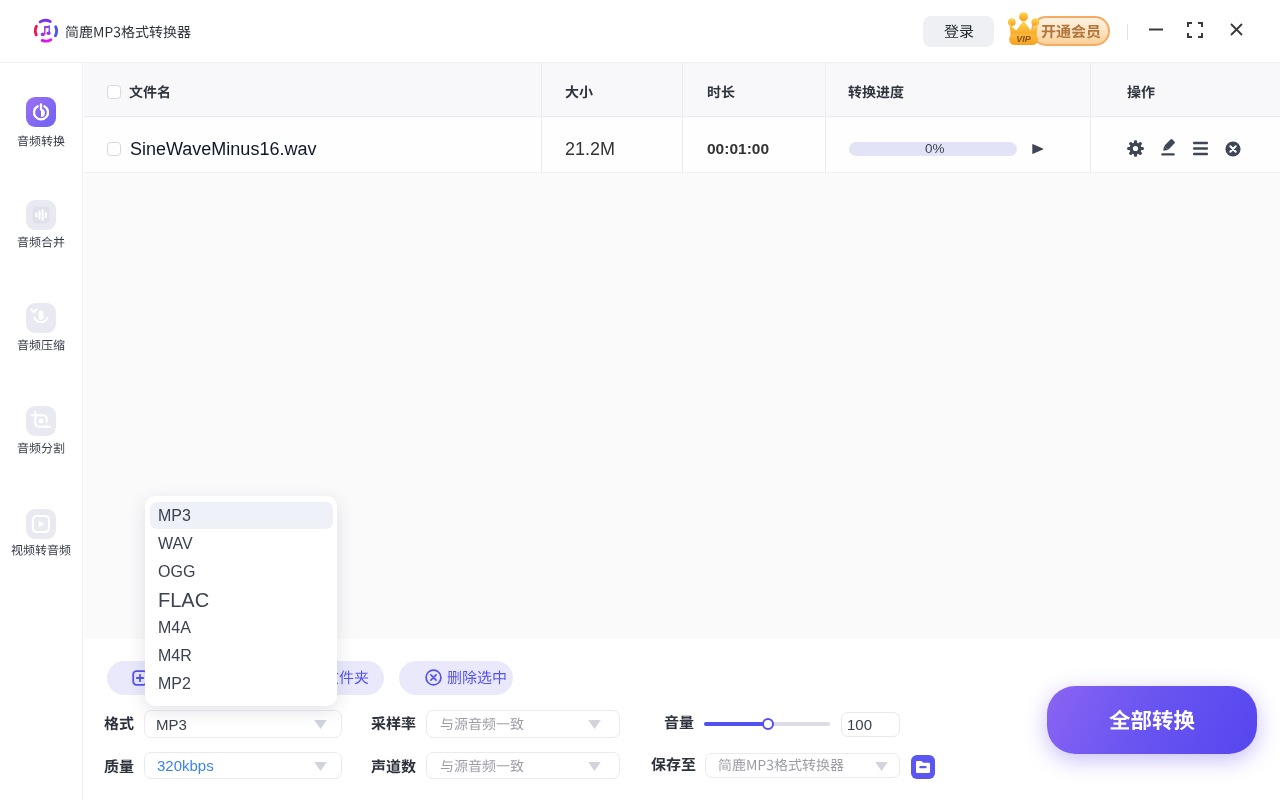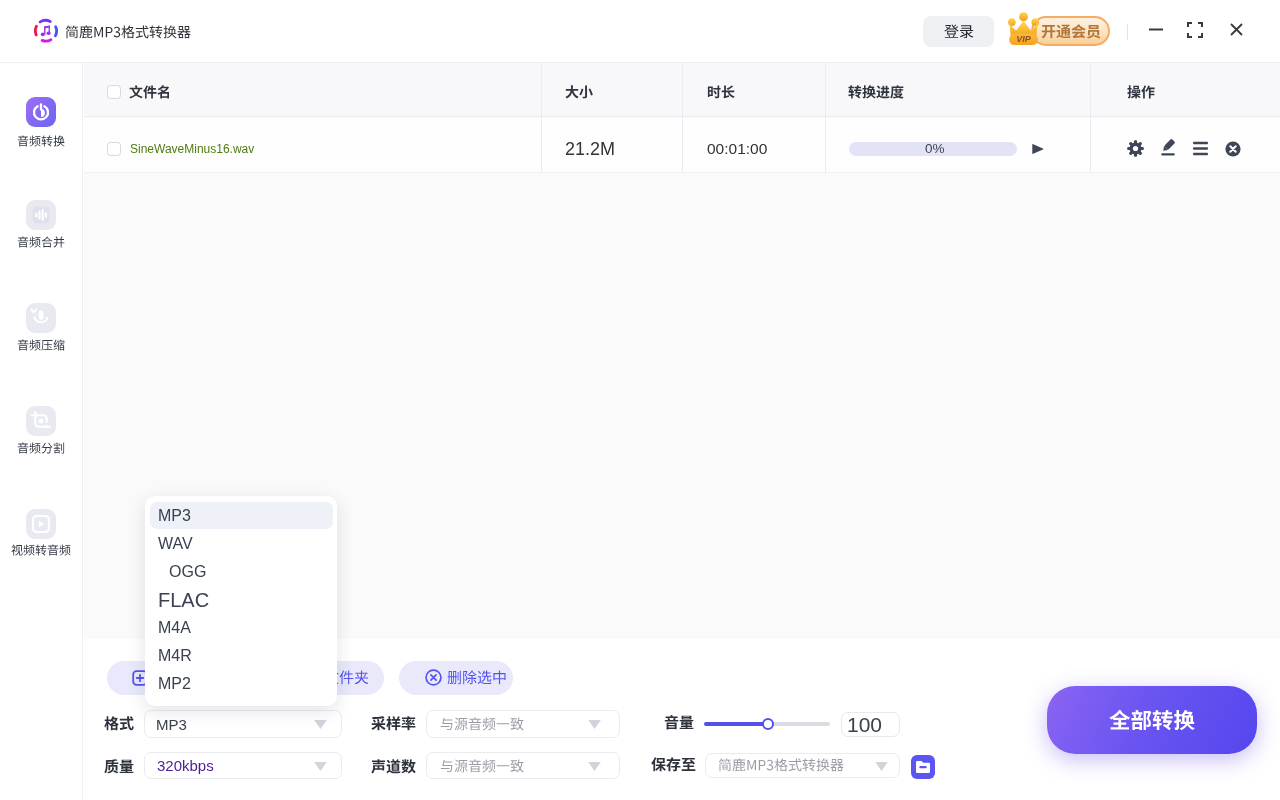--- a/index.html
+++ b/index.html
@@ -182,23 +182,23 @@
     <svg style="overflow:visible;display:block" width="56" height="17" viewBox="0 0 56 17">
       <path d="M1 6.9C1.1 6.7 1.7 6.7 2.1 6.7H3.1V8.2L0.4 8.6L0.7 10.2L3.1 9.8V12.4H4.7V9.5L6.3 9.2L6.3 7.8L4.7 8V6.7H5.8V5.1H4.7V3.2H3.1V5.1H2.3C2.7 4.3 3.1 3.3 3.4 2.3H5.9V0.8H3.9C4 0.4 4.1 -0 4.2 -0.4L2.5 -0.7C2.5 -0.2 2.4 0.3 2.3 0.8H0.5V2.3H1.9C1.6 3.3 1.4 4 1.3 4.3C1 5 0.8 5.4 0.5 5.4C0.7 5.8 1 6.6 1 6.9ZM6 3.4V5H7.7C7.4 6 7.1 6.9 6.8 7.6H10.6C10.2 8.1 9.8 8.7 9.4 9.2C8.9 8.9 8.5 8.7 8.1 8.5L7 9.5C8.5 10.4 10.3 11.7 11.2 12.5L12.3 11.2C11.9 10.9 11.3 10.4 10.7 10C11.6 8.9 12.5 7.6 13.3 6.6L12.1 6L11.8 6.1H9.1L9.4 5H13.5V3.4H9.8L10.1 2.3H13V0.8H10.5L10.8 -0.5L9.1 -0.7L8.8 0.8H6.5V2.3H8.4L8.1 3.4ZM18.7 7V8.4H21.7C21.2 9.4 20 10.5 17.9 11.3C18.3 11.6 18.9 12.1 19.1 12.5C21.1 11.6 22.3 10.5 23 9.3C23.9 10.7 25.2 11.8 26.8 12.4C27 12 27.5 11.4 27.8 11.1C26.2 10.6 24.9 9.6 24.1 8.4H27.5V7H26.7V2.9H25.3C25.7 2.3 26.2 1.7 26.5 1.2L25.4 0.4L25.1 0.5H22.6C22.7 0.2 22.9 -0.1 23 -0.4L21.4 -0.7C20.9 0.4 20 1.8 18.7 2.8V2H17.6V-0.7H16V2H14.5V3.5H16V6C15.4 6.2 14.8 6.3 14.3 6.4L14.7 8L16 7.7V10.5C16 10.7 15.9 10.7 15.7 10.7C15.6 10.7 15.1 10.7 14.6 10.7C14.8 11.2 15 11.9 15.1 12.3C16 12.3 16.6 12.3 17 12C17.4 11.7 17.6 11.3 17.6 10.5V7.2L19 6.8L18.7 5.3L17.6 5.6V3.5H18.7V2.9C19 3.2 19.4 3.6 19.6 3.9V7ZM21.7 1.9H24.1C23.9 2.2 23.7 2.6 23.4 2.9H20.9C21.2 2.6 21.5 2.2 21.7 1.9ZM24.2 4.2H25V7H23.9C24 6.6 24 6.1 24 5.7V4.2ZM21.2 7V4.2H22.3V5.7C22.3 6.1 22.3 6.6 22.2 7ZM28.8 0.5C29.6 1.2 30.6 2.2 31 2.9L32.3 1.8C31.8 1.2 30.8 0.2 30 -0.4ZM37.8 -0.3V1.7H36.2V-0.3H34.5V1.7H32.8V3.3H34.5V4.2C34.5 4.6 34.5 4.9 34.5 5.3H32.6V6.9H34.2C34 7.7 33.6 8.5 32.8 9.1C33.2 9.3 33.9 9.9 34.1 10.2C35.1 9.4 35.7 8.1 35.9 6.9H37.8V10H39.4V6.9H41.3V5.3H39.4V3.3H41V1.7H39.4V-0.3ZM36.2 3.3H37.8V5.3H36.1C36.2 4.9 36.2 4.6 36.2 4.2ZM31.9 4.4H28.6V6H30.2V9.4C29.6 9.6 29 10.2 28.3 10.8L29.4 12.4C29.9 11.6 30.6 10.7 31 10.7C31.3 10.7 31.8 11.1 32.4 11.5C33.4 12 34.6 12.2 36.4 12.2C37.9 12.2 40.2 12.1 41.2 12C41.2 11.6 41.5 10.7 41.6 10.3C40.2 10.5 38 10.6 36.5 10.6C34.9 10.6 33.6 10.5 32.7 10C32.4 9.8 32.1 9.7 31.9 9.5ZM47.4 2.4V3.3H45.5V4.6H47.4V6.8H53.2V4.6H55.2V3.3H53.2V2.4H51.6V3.3H49V2.4ZM51.6 4.6V5.6H49V4.6ZM52 8.7C51.5 9.2 50.9 9.5 50.1 9.9C49.4 9.5 48.8 9.2 48.3 8.7ZM45.6 7.4V8.7H47.1L46.5 8.9C47 9.5 47.6 10 48.3 10.5C47.2 10.7 46.1 10.9 44.9 11C45.2 11.3 45.5 12 45.6 12.4C47.2 12.2 48.7 11.9 50.1 11.4C51.4 11.9 52.9 12.3 54.6 12.4C54.8 12 55.3 11.3 55.6 11C54.3 10.9 53.1 10.7 52.1 10.5C53.1 9.8 54 9 54.5 7.9L53.5 7.3L53.2 7.4ZM48.5 -0.4C48.6 -0.1 48.7 0.2 48.8 0.5H43.6V4.3C43.6 6.4 43.5 9.5 42.3 11.7C42.8 11.8 43.5 12.2 43.9 12.4C45.1 10.1 45.2 6.6 45.2 4.3V2.1H55.4V0.5H50.7C50.6 0.1 50.4 -0.4 50.2 -0.8Z" fill="#2f343e"></path>
     </svg>
   </div>
 <div style="position:absolute;left:1127px;top:86.1px;">
     <svg style="overflow:visible;display:block" width="28" height="17" viewBox="0 0 28 17">
       <path d="M7.8 1H10.3V1.9H7.8ZM6.4 -0.2V3.1H11.9V-0.2ZM6.3 4.7H7.5V5.8H6.3ZM10.6 4.7H11.8V5.8H10.6ZM1.9 -0.7V2H0.5V3.5H1.9V6L0.3 6.5L0.7 8.1L1.9 7.7V10.6C1.9 10.8 1.8 10.8 1.7 10.8C1.6 10.8 1.2 10.8 0.8 10.8C1 11.2 1.2 11.9 1.2 12.3C2 12.3 2.5 12.3 2.9 12C3.3 11.7 3.5 11.3 3.5 10.6V7.2L4.7 6.7L4.5 5.2L3.5 5.5V3.5H4.6V2H3.5V-0.7ZM4.9 7.7V9.1H7.5C6.6 9.9 5.2 10.6 3.9 10.9C4.2 11.3 4.7 11.9 4.9 12.3C6.1 11.8 7.3 11.1 8.3 10.2V12.5H9.9V10.2C10.7 11 11.6 11.7 12.6 12.1C12.9 11.7 13.4 11.2 13.7 10.9C12.6 10.5 11.4 9.9 10.6 9.1H13.4V7.7H9.9V6.9H13.2V3.6H9.4V6.8H8.8V3.6H5.1V6.9H8.3V7.7ZM21.2 -0.6C20.6 1.5 19.5 3.5 18.2 4.7C18.6 5 19.2 5.6 19.5 5.9C20.2 5.2 20.8 4.2 21.4 3.2H21.9V12.4H23.6V9.3H27.4V7.8H23.6V6.2H27.3V4.7H23.6V3.2H27.6V1.6H22.1C22.4 1 22.6 0.4 22.8 -0.1ZM17.5 -0.6C16.8 1.4 15.6 3.4 14.3 4.6C14.6 5 15.1 6 15.2 6.4C15.5 6.1 15.8 5.8 16.1 5.4V12.4H17.8V2.8C18.3 1.8 18.8 0.9 19.1 -0.1Z" fill="#2f343e"></path>
     </svg>
   </div>
 <div class="abs" style="left:107px;top:142px;width:14px;height:14px;border:1.5px solid #d7d7dd;border-radius:3.5px;background:#fff"></div>
-<div style="position:absolute;left:130px;top:140.5px;font-size:12px;line-height:17px;color:#4d7c0f;font-weight:400;">SineWaveMinus16.wav</div>
+<div style="position:absolute;left:130px;top:140.5px;font-size:18px;line-height:17px;color:#0f172a;font-weight:400;">SineWaveMinus16.wav</div>
 <div style="position:absolute;left:565px;top:140.0px;font-size:18px;line-height:18px;color:#333;font-weight:400;">21.2M</div>
-<div style="position:absolute;left:707px;top:140.0px;font-size:15.5px;line-height:18px;color:#333;font-weight:400;">00:01:00</div>
+<div style="position:absolute;left:707px;top:140.0px;font-size:15.5px;line-height:18px;color:#333;font-weight:700;">00:01:00</div>
 <div class="abs" style="left:849px;top:142px;width:168px;height:14px;border-radius:7px;background:#e3e3f8"></div>
 <div style="position:absolute;left:925px;top:141.0px;font-size:13.5px;line-height:16px;color:#3d4354;font-weight:400;">0%</div>
 <svg class="abs" style="left:1031px;top:143px" width="14" height="12" viewBox="0 0 14 12">
 <path d="M2.2 1.2 L12 5.6 a0.5 0.5 0 0 1 0 0.8 L2.2 10.8 a0.6 0.6 0 0 1 -0.9 -0.5 V1.7 a0.6 0.6 0 0 1 0.9 -0.5 Z" fill="#3f4657"></path>
   </svg>
 <svg class="abs" style="left:1127px;top:140px" width="17" height="17" viewBox="0 0 17 17">
 <g fill="#3f4657">
 <circle cx="8.5" cy="8.5" r="6"></circle>
 <g>
 <rect x="6.9" y="0.2" width="3.2" height="4.4" rx="1.2"></rect>
@@ -302,21 +302,21 @@
 <div class="abs" style="left:426px;top:710px;width:194px;height:28px;background:#fff;border:1px solid #ebebef;border-radius:7px"></div>
 <div style="position:absolute;left:440px;top:717.6px;">
     <svg style="overflow:visible;display:block" width="84" height="17" viewBox="0 0 84 17">
       <path d="M0.8 7.9V8.9H9.5V7.9ZM3.7 -0.3C3.3 1.7 2.7 4.3 2.3 5.9L3.2 5.9H3.4H11.3C11 9.1 10.6 10.6 10.1 11C9.9 11.1 9.7 11.2 9.4 11.2C9 11.2 7.9 11.1 6.8 11C7 11.3 7.1 11.8 7.2 12.1C8.2 12.2 9.2 12.2 9.7 12.2C10.3 12.1 10.6 12 11 11.7C11.6 11 12 9.4 12.4 5.4C12.5 5.3 12.5 4.9 12.5 4.9H3.7C3.8 4.1 4 3.3 4.2 2.4H12.3V1.4H4.4L4.7 -0.1ZM21.5 5.5H25.8V6.7H21.5ZM21.5 3.5H25.8V4.7H21.5ZM21.1 8.3C20.6 9.3 20 10.2 19.4 10.9C19.6 11.1 20 11.3 20.2 11.5C20.8 10.8 21.5 9.6 22 8.6ZM25 8.6C25.6 9.5 26.3 10.6 26.6 11.3L27.5 10.9C27.2 10.2 26.5 9.1 25.9 8.2ZM15.2 0.3C16 0.8 17 1.5 17.6 1.9L18.2 1.1C17.6 0.7 16.6 0 15.8 -0.4ZM14.5 4.1C15.3 4.5 16.4 5.2 16.9 5.6L17.5 4.8C17 4.4 15.9 3.8 15.1 3.4ZM14.8 11.5 15.8 12.1C16.4 10.8 17.2 9.1 17.8 7.6L17 7C16.3 8.6 15.4 10.4 14.8 11.5ZM18.7 0.1V4C18.7 6.3 18.6 9.5 17 11.7C17.2 11.8 17.7 12.1 17.9 12.3C19.5 9.9 19.8 6.4 19.8 4V1.1H27.3V0.1ZM23.1 1.3C23 1.7 22.8 2.3 22.7 2.7H20.6V7.5H23.1V11.2C23.1 11.4 23 11.4 22.9 11.4C22.7 11.4 22.1 11.4 21.4 11.4C21.5 11.7 21.7 12.1 21.7 12.3C22.6 12.3 23.2 12.3 23.6 12.2C24 12 24.1 11.7 24.1 11.2V7.5H26.8V2.7H23.7C23.9 2.3 24.1 1.9 24.3 1.5ZM34.1 -0.5C34.3 -0.1 34.5 0.3 34.6 0.7H29.6V1.7H40.6V0.7H35.8C35.7 0.3 35.4 -0.3 35.1 -0.7ZM31.5 2C31.8 2.6 32.2 3.4 32.3 4H28.8V5H41.2V4H37.7C38.1 3.4 38.4 2.6 38.7 2L37.6 1.7C37.4 2.4 36.9 3.3 36.6 4H32.9L33.4 3.9C33.3 3.3 32.9 2.4 32.5 1.8ZM31.7 9.4H38.4V10.9H31.7ZM31.7 8.5V7.1H38.4V8.5ZM30.7 6.2V12.3H31.7V11.8H38.4V12.3H39.5V6.2ZM51.8 4.2C51.8 9.1 51.6 10.7 48.2 11.6C48.4 11.8 48.7 12.1 48.8 12.4C52.4 11.3 52.7 9.4 52.7 4.2ZM52.2 10C53.1 10.7 54.3 11.7 54.9 12.3L55.6 11.7C55 11.1 53.7 10.1 52.8 9.4ZM48 5.8C47.3 8.7 45.7 10.6 42.7 11.6C42.9 11.8 43.1 12.1 43.2 12.4C46.4 11.2 48.1 9.2 48.9 6ZM43.9 5.6C43.6 6.7 43.1 7.7 42.5 8.4C42.8 8.6 43.1 8.8 43.3 8.9C43.9 8.2 44.4 7 44.7 5.8ZM49.6 2.7V9.3H50.5V3.5H54V9.3H54.9V2.7H52.4L52.9 1.2H55.3V0.3H49.3V1.2H51.9C51.8 1.7 51.6 2.2 51.4 2.7ZM43.6 0.7V3.8H42.5V4.7H45.5V9H46.4V4.7H49V3.8H46.7V2.1H48.7V1.2H46.7V-0.6H45.7V3.8H44.5V0.7ZM56.6 5.2V6.3H69.4V5.2ZM71.1 5C71.4 4.9 71.9 4.8 75.7 4.5C75.8 4.7 75.9 4.9 76 5.1L76.8 4.7C76.5 4 75.8 2.8 75.2 2L74.4 2.4C74.6 2.7 74.9 3.2 75.2 3.6L72.2 3.9C72.7 3.1 73.3 2.2 73.8 1.3H77V0.3H70.7V1.3H72.6C72.1 2.3 71.6 3.2 71.4 3.4C71.1 3.8 70.9 4 70.7 4C70.8 4.3 71 4.8 71.1 5ZM70.5 10.5 70.7 11.6C72.4 11.3 74.8 10.8 77.1 10.4L77.1 9.4L74.4 9.9V7.8H76.8V6.8H74.4V5.2H73.3V6.8H70.9V7.8H73.3V10.1ZM78.7 3H81.3C81 4.9 80.7 6.4 80 7.7C79.4 6.4 78.9 4.9 78.6 3.3ZM78.6 -0.6C78.1 1.8 77.3 4.2 76.2 5.7C76.4 5.8 76.8 6.2 77 6.5C77.3 6 77.7 5.4 78 4.8C78.3 6.3 78.8 7.6 79.4 8.7C78.7 9.9 77.6 10.7 76.2 11.4C76.4 11.6 76.7 12.1 76.8 12.3C78.2 11.6 79.2 10.8 80 9.7C80.8 10.8 81.7 11.7 82.8 12.3C83 12 83.3 11.6 83.6 11.4C82.4 10.8 81.4 9.9 80.7 8.8C81.5 7.2 82.1 5.3 82.4 3H83.4V2H79C79.2 1.3 79.4 0.4 79.6 -0.4Z" fill="#9b9ba6"></path>
     </svg>
   </div>
 <svg class="abs" style="left:587px;top:719px" width="15" height="11" viewBox="0 0 15 11">
     <path d="M1.2 1 H13.8 L7.5 10 Z" fill="#d2d4dc"></path>
   </svg>
 <div class="abs" style="left:144px;top:752px;width:198px;height:27px;background:#fff;border:1px solid #ebebef;border-radius:7px"></div>
-<div style="position:absolute;left:157px;top:757.0px;font-size:15px;line-height:17px;color:#4c1d95;font-weight:400;">320kbps</div>
+<div style="position:absolute;left:157px;top:757.0px;font-size:15px;line-height:17px;color:#3b82f6;font-weight:400;">320kbps</div>
 <svg class="abs" style="left:313px;top:760.5px" width="15" height="11" viewBox="0 0 15 11">
     <path d="M1.2 1 H13.8 L7.5 10 Z" fill="#d2d4dc"></path>
   </svg>
 <div class="abs" style="left:426px;top:752px;width:194px;height:27px;background:#fff;border:1px solid #ebebef;border-radius:7px"></div>
 <div style="position:absolute;left:440px;top:759.6px;">
     <svg style="overflow:visible;display:block" width="84" height="17" viewBox="0 0 84 17">
       <path d="M0.8 7.9V8.9H9.5V7.9ZM3.7 -0.3C3.3 1.7 2.7 4.3 2.3 5.9L3.2 5.9H3.4H11.3C11 9.1 10.6 10.6 10.1 11C9.9 11.1 9.7 11.2 9.4 11.2C9 11.2 7.9 11.1 6.8 11C7 11.3 7.1 11.8 7.2 12.1C8.2 12.2 9.2 12.2 9.7 12.2C10.3 12.1 10.6 12 11 11.7C11.6 11 12 9.4 12.4 5.4C12.5 5.3 12.5 4.9 12.5 4.9H3.7C3.8 4.1 4 3.3 4.2 2.4H12.3V1.4H4.4L4.7 -0.1ZM21.5 5.5H25.8V6.7H21.5ZM21.5 3.5H25.8V4.7H21.5ZM21.1 8.3C20.6 9.3 20 10.2 19.4 10.9C19.6 11.1 20 11.3 20.2 11.5C20.8 10.8 21.5 9.6 22 8.6ZM25 8.6C25.6 9.5 26.3 10.6 26.6 11.3L27.5 10.9C27.2 10.2 26.5 9.1 25.9 8.2ZM15.2 0.3C16 0.8 17 1.5 17.6 1.9L18.2 1.1C17.6 0.7 16.6 0 15.8 -0.4ZM14.5 4.1C15.3 4.5 16.4 5.2 16.9 5.6L17.5 4.8C17 4.4 15.9 3.8 15.1 3.4ZM14.8 11.5 15.8 12.1C16.4 10.8 17.2 9.1 17.8 7.6L17 7C16.3 8.6 15.4 10.4 14.8 11.5ZM18.7 0.1V4C18.7 6.3 18.6 9.5 17 11.7C17.2 11.8 17.7 12.1 17.9 12.3C19.5 9.9 19.8 6.4 19.8 4V1.1H27.3V0.1ZM23.1 1.3C23 1.7 22.8 2.3 22.7 2.7H20.6V7.5H23.1V11.2C23.1 11.4 23 11.4 22.9 11.4C22.7 11.4 22.1 11.4 21.4 11.4C21.5 11.7 21.7 12.1 21.7 12.3C22.6 12.3 23.2 12.3 23.6 12.2C24 12 24.1 11.7 24.1 11.2V7.5H26.8V2.7H23.7C23.9 2.3 24.1 1.9 24.3 1.5ZM34.1 -0.5C34.3 -0.1 34.5 0.3 34.6 0.7H29.6V1.7H40.6V0.7H35.8C35.7 0.3 35.4 -0.3 35.1 -0.7ZM31.5 2C31.8 2.6 32.2 3.4 32.3 4H28.8V5H41.2V4H37.7C38.1 3.4 38.4 2.6 38.7 2L37.6 1.7C37.4 2.4 36.9 3.3 36.6 4H32.9L33.4 3.9C33.3 3.3 32.9 2.4 32.5 1.8ZM31.7 9.4H38.4V10.9H31.7ZM31.7 8.5V7.1H38.4V8.5ZM30.7 6.2V12.3H31.7V11.8H38.4V12.3H39.5V6.2ZM51.8 4.2C51.8 9.1 51.6 10.7 48.2 11.6C48.4 11.8 48.7 12.1 48.8 12.4C52.4 11.3 52.7 9.4 52.7 4.2ZM52.2 10C53.1 10.7 54.3 11.7 54.9 12.3L55.6 11.7C55 11.1 53.7 10.1 52.8 9.4ZM48 5.8C47.3 8.7 45.7 10.6 42.7 11.6C42.9 11.8 43.1 12.1 43.2 12.4C46.4 11.2 48.1 9.2 48.9 6ZM43.9 5.6C43.6 6.7 43.1 7.7 42.5 8.4C42.8 8.6 43.1 8.8 43.3 8.9C43.9 8.2 44.4 7 44.7 5.8ZM49.6 2.7V9.3H50.5V3.5H54V9.3H54.9V2.7H52.4L52.9 1.2H55.3V0.3H49.3V1.2H51.9C51.8 1.7 51.6 2.2 51.4 2.7ZM43.6 0.7V3.8H42.5V4.7H45.5V9H46.4V4.7H49V3.8H46.7V2.1H48.7V1.2H46.7V-0.6H45.7V3.8H44.5V0.7ZM56.6 5.2V6.3H69.4V5.2ZM71.1 5C71.4 4.9 71.9 4.8 75.7 4.5C75.8 4.7 75.9 4.9 76 5.1L76.8 4.7C76.5 4 75.8 2.8 75.2 2L74.4 2.4C74.6 2.7 74.9 3.2 75.2 3.6L72.2 3.9C72.7 3.1 73.3 2.2 73.8 1.3H77V0.3H70.7V1.3H72.6C72.1 2.3 71.6 3.2 71.4 3.4C71.1 3.8 70.9 4 70.7 4C70.8 4.3 71 4.8 71.1 5ZM70.5 10.5 70.7 11.6C72.4 11.3 74.8 10.8 77.1 10.4L77.1 9.4L74.4 9.9V7.8H76.8V6.8H74.4V5.2H73.3V6.8H70.9V7.8H73.3V10.1ZM78.7 3H81.3C81 4.9 80.7 6.4 80 7.7C79.4 6.4 78.9 4.9 78.6 3.3ZM78.6 -0.6C78.1 1.8 77.3 4.2 76.2 5.7C76.4 5.8 76.8 6.2 77 6.5C77.3 6 77.7 5.4 78 4.8C78.3 6.3 78.8 7.6 79.4 8.7C78.7 9.9 77.6 10.7 76.2 11.4C76.4 11.6 76.7 12.1 76.8 12.3C78.2 11.6 79.2 10.8 80 9.7C80.8 10.8 81.7 11.7 82.8 12.3C83 12 83.3 11.6 83.6 11.4C82.4 10.8 81.4 9.9 80.7 8.8C81.5 7.2 82.1 5.3 82.4 3H83.4V2H79C79.2 1.3 79.4 0.4 79.6 -0.4Z" fill="#9b9ba6"></path>
     </svg>
   </div>
 <svg class="abs" style="left:587px;top:760.5px" width="15" height="11" viewBox="0 0 15 11">
@@ -328,35 +328,35 @@
       <path d="M1.5 4.8V12.3H2.5V4.8ZM2.1 3.7C2.7 4.2 3.4 4.9 3.7 5.4L4.5 4.8C4.2 4.4 3.5 3.6 2.9 3.1ZM4.5 5.8V10.6H9.6V5.8ZM2.9 -0.6C2.4 0.7 1.6 2 0.7 2.8C0.9 3 1.3 3.2 1.6 3.4C2.1 2.9 2.6 2.3 3 1.6H3.8C4.2 2.1 4.5 2.8 4.6 3.3L5.5 2.9C5.4 2.5 5.2 2 4.9 1.6H6.9V0.7H3.5C3.6 0.3 3.8 0 3.9 -0.3ZM8.3 -0.6C8 0.6 7.4 1.8 6.6 2.5C6.8 2.7 7.2 3 7.4 3.1C7.8 2.7 8.2 2.2 8.5 1.6H9.6C10 2.2 10.4 2.9 10.6 3.3L11.5 2.9C11.4 2.6 11.1 2.1 10.7 1.6H13V0.7H9C9.1 0.4 9.2 0 9.4 -0.3ZM8.7 8.6V9.8H5.4V8.6ZM5.4 6.6H8.7V7.8H5.4ZM4.9 3.7V4.6H11.5V11C11.5 11.3 11.4 11.3 11.2 11.3C11 11.3 10.2 11.3 9.5 11.3C9.6 11.6 9.7 12 9.8 12.2C10.8 12.2 11.5 12.2 12 12.1C12.4 11.9 12.5 11.6 12.5 11.1V3.7ZM19 3.9V5.6H16.7L16.7 4.8V3.9ZM19 3H16.7V1.6H19ZM20 3.9H22.4V5.6H20ZM20 3V1.6H22.4V3ZM23.4 3.9H25.8V5.6H23.4ZM20.6 -0.4C20.7 -0.1 20.8 0.3 21 0.6H15.7V4.8C15.7 6.8 15.6 9.7 14.5 11.7C14.7 11.8 15.1 12.1 15.3 12.3C16.3 10.6 16.6 8.4 16.7 6.5H26.8V3H23.4V1.6H27.2V0.6H22.1C22 0.2 21.8 -0.3 21.6 -0.6ZM17.5 12.3C17.8 12.2 18.3 12.1 21.8 11.6C21.8 11.4 21.7 11 21.8 10.7L18.8 11.1V9H21.7V8.2H18.8V6.9H17.8V10.6C17.8 11.1 17.4 11.3 17.2 11.4C17.3 11.6 17.5 12.1 17.5 12.3ZM22.3 6.9V10.7C22.3 11.8 22.6 12.1 23.9 12.1C24.1 12.1 25.7 12.1 26 12.1C27 12.1 27.3 11.7 27.4 10.1C27.1 10 26.7 9.9 26.5 9.7C26.4 11 26.3 11.2 25.9 11.2C25.6 11.2 24.2 11.2 24 11.2C23.4 11.2 23.4 11.1 23.4 10.7V9.4C24.6 9.1 25.9 8.6 26.9 8.1L26.1 7.4C25.5 7.8 24.4 8.2 23.4 8.6V6.9ZM29.4 11.2H30.6V5.5C30.6 4.6 30.5 3.4 30.4 2.5H30.5L31.3 4.8L33.2 10.2H34.1L36 4.8L36.9 2.5H36.9C36.8 3.4 36.8 4.6 36.8 5.5V11.2H38V0.9H36.4L34.4 6.4C34.2 7.1 34 7.9 33.7 8.6H33.7C33.4 7.9 33.2 7.1 32.9 6.4L31 0.9H29.4ZM40.8 11.2H42.1V7.1H43.8C46 7.1 47.5 6.1 47.5 3.9C47.5 1.7 46 0.9 43.7 0.9H40.8ZM42.1 6.1V2H43.5C45.3 2 46.3 2.5 46.3 3.9C46.3 5.4 45.4 6.1 43.6 6.1ZM51.9 11.4C53.7 11.4 55.2 10.3 55.2 8.5C55.2 7 54.3 6.1 53 5.9V5.8C54.1 5.4 54.9 4.6 54.9 3.3C54.9 1.7 53.6 0.8 51.9 0.8C50.7 0.8 49.8 1.3 49 2L49.7 2.8C50.3 2.2 51 1.8 51.8 1.8C52.9 1.8 53.6 2.4 53.6 3.4C53.6 4.5 52.9 5.4 50.7 5.4V6.4C53.1 6.4 53.9 7.2 53.9 8.4C53.9 9.6 53.1 10.3 51.8 10.3C50.7 10.3 49.9 9.8 49.3 9.1L48.6 10C49.3 10.7 50.3 11.4 51.9 11.4ZM64 1.9H67.1C66.7 2.7 66.1 3.6 65.5 4.3C64.8 3.6 64.3 2.8 63.9 2.1ZM58.8 -0.6V2.4H56.7V3.4H58.7C58.3 5.4 57.3 7.6 56.4 8.8C56.6 9 56.8 9.4 56.9 9.7C57.6 8.8 58.3 7.2 58.8 5.6V12.3H59.8V5.3C60.3 5.9 60.7 6.6 61 7L61.6 6.2C61.3 5.9 60.2 4.5 59.8 4V3.4H61.4L61.1 3.7C61.3 3.9 61.7 4.2 61.9 4.4C62.4 4 62.9 3.5 63.3 2.9C63.7 3.6 64.2 4.3 64.8 4.9C63.6 5.9 62.2 6.7 60.8 7.1C61 7.3 61.2 7.7 61.4 8C61.7 7.8 62.1 7.7 62.5 7.5V12.3H63.4V11.7H67.4V12.3H68.4V7.4L69 7.7C69.2 7.4 69.5 7 69.7 6.8C68.3 6.4 67.1 5.7 66.2 4.9C67.1 3.9 67.9 2.7 68.4 1.2L67.8 0.9L67.6 1H64.6C64.8 0.5 65 0.1 65.2 -0.3L64.1 -0.6C63.6 0.9 62.7 2.2 61.6 3.2V2.4H59.8V-0.6ZM63.4 10.8V8.1H67.4V10.8ZM63.2 7.2C64 6.7 64.8 6.2 65.5 5.6C66.2 6.2 66.9 6.7 67.9 7.2ZM79.9 0.1C80.7 0.6 81.5 1.4 81.9 1.9L82.7 1.2C82.2 0.7 81.4 0 80.6 -0.5ZM77.9 -0.5C77.9 0.4 77.9 1.2 78 2.1H70.8V3.1H78C78.4 8.3 79.6 12.3 81.9 12.3C83 12.3 83.4 11.6 83.5 9.2C83.2 9.1 82.9 8.8 82.6 8.6C82.5 10.5 82.4 11.3 82 11.3C80.6 11.3 79.5 7.8 79.1 3.1H83.3V2.1H79.1C79 1.2 79 0.4 79 -0.5ZM70.8 10.9 71.2 11.9C73 11.5 75.5 10.9 77.9 10.4L77.8 9.4L74.8 10.1V6.2H77.4V5.2H71.3V6.2H73.8V10.3ZM85.1 6.6C85.2 6.4 85.7 6.4 86.2 6.4H87.4V8.4L84.6 8.9L84.8 9.9L87.4 9.4V12.3H88.4V9.2L90.3 8.8L90.3 7.9L88.4 8.2V6.4H89.9V5.4H88.4V3.3H87.4V5.4H86C86.5 4.4 86.9 3.3 87.3 2.1H89.8V1.1H87.6C87.7 0.6 87.8 0.1 87.9 -0.3L86.9 -0.6C86.8 -0 86.7 0.5 86.6 1.1H84.6V2.1H86.3C86 3.2 85.7 4.2 85.5 4.5C85.2 5.1 85 5.6 84.8 5.6C84.9 5.9 85.1 6.4 85.1 6.6ZM90 3.7V4.7H92C91.7 5.7 91.4 6.6 91.2 7.3H95.2C94.7 8 94.1 8.8 93.5 9.6C93.1 9.3 92.6 9 92.1 8.7L91.4 9.4C92.9 10.2 94.5 11.5 95.3 12.3L96 11.5C95.6 11.1 95 10.6 94.3 10.1C95.2 9 96.2 7.7 96.9 6.6L96.2 6.3L96 6.3H92.6L93.1 4.7H97.4V3.7H93.4L93.8 2.1H96.9V1.1H94.1L94.5 -0.4L93.5 -0.6L93 1.1H90.5V2.1H92.8L92.3 3.7ZM100.3 -0.5V2.3H98.7V3.2H100.3V6.4C99.6 6.6 99 6.7 98.5 6.9L98.8 7.9L100.3 7.4V11C100.3 11.2 100.2 11.3 100.1 11.3C99.9 11.3 99.4 11.3 98.9 11.3C99 11.6 99.2 12 99.2 12.3C100 12.3 100.5 12.3 100.9 12.1C101.2 11.9 101.3 11.6 101.3 11V7.1L102.8 6.6L102.7 5.6L101.3 6V3.2H102.6V2.3H101.3V-0.5ZM105.5 1.6H108.4C108.1 2 107.7 2.6 107.3 3H104.4C104.8 2.5 105.2 2 105.5 1.6ZM102.7 7.2V8.1H106C105.5 9.3 104.3 10.5 101.9 11.6C102.1 11.8 102.5 12.1 102.6 12.3C105 11.2 106.2 9.9 106.9 8.6C107.8 10.2 109.2 11.6 110.9 12.3C111 12 111.3 11.6 111.6 11.4C109.9 10.9 108.4 9.6 107.6 8.1H111.3V7.2H110.3V3H108.5C109 2.4 109.6 1.7 109.9 1.1L109.2 0.6L109.1 0.7H106C106.2 0.3 106.4 -0 106.6 -0.4L105.5 -0.6C105 0.6 104.1 2.1 102.7 3.2C102.9 3.3 103.3 3.7 103.4 3.9L103.7 3.7V7.2ZM104.7 7.2V3.8H106.6V5.3C106.6 5.9 106.5 6.5 106.4 7.2ZM109.3 7.2H107.4C107.5 6.5 107.6 5.9 107.6 5.3V3.8H109.3ZM114.7 1H117.1V3H114.7ZM120.7 1H123.2V3H120.7ZM120.6 4.4C121.2 4.6 121.9 5 122.4 5.3H118.3C118.7 4.9 118.9 4.4 119.2 3.9L118.1 3.8V0.1H113.8V3.9H118C117.8 4.4 117.5 4.8 117.1 5.3H112.7V6.3H116.2C115.2 7.1 114 7.9 112.4 8.4C112.6 8.6 112.9 9 113 9.2L113.8 8.9V12.3H114.8V11.9H117.1V12.2H118.1V8H115.4C116.3 7.5 117 6.9 117.5 6.3H120.1C120.7 6.9 121.5 7.5 122.3 8H119.8V12.3H120.7V11.9H123.2V12.2H124.2V8.9L124.9 9.1C125.1 8.9 125.4 8.5 125.6 8.3C124.1 7.9 122.5 7.2 121.5 6.3H125.3V5.3H122.8L123.2 4.9C122.8 4.6 121.9 4.1 121.1 3.9ZM119.7 0.1V3.9H124.2V0.1ZM114.8 11V8.9H117.1V11ZM120.7 11V8.9H123.2V11Z" fill="#9b9ba6"></path>
     </svg>
   </div>
 <svg class="abs" style="left:874px;top:760.5px" width="15" height="11" viewBox="0 0 15 11">
     <path d="M1.2 1 H13.8 L7.5 10 Z" fill="#d2d4dc"></path>
   </svg>
 <div class="abs" style="left:704px;top:722px;width:126px;height:4px;border-radius:2px;background:#dcdce2"></div>
 <div class="abs" style="left:704px;top:722px;width:64px;height:4px;border-radius:2px;background:#5351ee"></div>
 <div class="abs" style="left:762px;top:718px;width:12px;height:12px;border-radius:50%;background:#fff;border:2.5px solid #5351ee"></div>
 <div class="abs" style="left:841px;top:712px;width:59px;height:25px;background:#fff;border:1px solid #e8e8ee;border-radius:7px"></div>
-<div style="position:absolute;left:847px;top:716.0px;font-size:21px;line-height:17px;color:#3b414d;font-weight:400;">100</div>
+<div style="position:absolute;left:847px;top:716.0px;font-size:15px;line-height:17px;color:#3b414d;font-weight:400;">100</div>
 <svg class="abs" style="left:911px;top:755px" width="24" height="24" viewBox="0 0 24 24">
 <rect width="24" height="24" rx="6" fill="#5b55f2"></rect>
 <path d="M5 7.2 a1.3 1.3 0 0 1 1.3 -1.3 h4.2 l1.6 1.8 h5.6 a1.3 1.3 0 0 1 1.3 1.3 v7.8 a1.3 1.3 0 0 1 -1.3 1.3 H6.3 A1.3 1.3 0 0 1 5 16.8 Z" fill="#fff"></path>
 <rect x="8.3" y="11" width="7.4" height="2.3" rx="1.1" fill="#5b55f2"></rect>
 </svg>
 <div class="abs" style="left:1047px;top:686px;width:210px;height:68px;border-radius:28px;
 background:linear-gradient(115deg,#8b64f3 0%,#6a55f1 45%,#5546ee 100%);
 box-shadow:0 6px 22px rgba(110,85,240,0.38)"></div>
 <div style="position:absolute;left:1109.0px;top:710.5px;">
     <svg style="overflow:visible;display:block" width="86" height="25" viewBox="0 0 86 25">
       <path d="M10.3 -1.3C8.1 2.1 4.2 4.9 0.3 6.5C1 7.1 1.7 8 2.1 8.6C2.8 8.3 3.5 7.9 4.2 7.5V9H9.4V11.5H4.5V13.7H9.4V16.3H1.6V18.6H20V16.3H12.1V13.7H17.2V11.5H12.1V9H17.4V7.6C18.1 8 18.8 8.4 19.5 8.8C19.8 8 20.6 7.1 21.2 6.5C17.8 5 14.8 3.1 12.2 0.4L12.6 -0.2ZM5.5 6.7C7.4 5.4 9.2 3.9 10.7 2.2C12.4 4 14.1 5.5 16 6.7ZM34.6 -0V19H36.9V2.3H39.3C38.8 3.9 38.1 6.1 37.5 7.7C39.1 9.4 39.6 11 39.6 12.1C39.6 12.9 39.5 13.4 39.1 13.6C38.9 13.8 38.6 13.8 38.3 13.8C38 13.8 37.6 13.8 37.1 13.8C37.5 14.5 37.7 15.5 37.7 16.2C38.3 16.2 38.9 16.2 39.4 16.1C39.9 16.1 40.4 15.9 40.8 15.6C41.6 15 41.9 14 41.9 12.4C41.9 11.1 41.6 9.3 39.9 7.4C40.7 5.5 41.6 3.1 42.3 1L40.5 -0.2L40.2 -0ZM26.3 3.6H30C29.8 4.7 29.3 6.1 28.8 7.1H26.1L27.5 6.7C27.3 5.8 26.9 4.6 26.3 3.6ZM26.3 -0.6C26.6 -0 26.8 0.7 27 1.3H22.9V3.6H25.8L24.1 4.1C24.5 5 25 6.2 25.2 7.1H22.4V9.4H33.8V7.1H31.3C31.7 6.2 32.1 5.1 32.6 4L30.9 3.6H33.3V1.3H29.7C29.5 0.6 29.1 -0.5 28.7 -1.2ZM23.4 11V19.1H25.8V18.1H30.4V19H33V11ZM25.8 15.9V13.3H30.4V15.9ZM44.6 10.5C44.7 10.3 45.6 10.2 46.2 10.2H47.8V12.7L43.6 13.2L44.1 15.7L47.8 15.1V19.1H50.3V14.6L52.7 14.2L52.6 12L50.3 12.3V10.2H51.9V7.9H50.3V4.9H47.8V7.9H46.5C47.1 6.6 47.7 5.1 48.2 3.5H52.1V1.2H48.9C49.1 0.6 49.3 -0 49.4 -0.6L46.9 -1.1C46.8 -0.3 46.7 0.5 46.5 1.2H43.8V3.5H45.9C45.5 5 45.1 6.2 44.9 6.7C44.5 7.6 44.2 8.2 43.8 8.4C44.1 9 44.5 10.1 44.6 10.5ZM52.2 5.2V7.6H54.8C54.4 9.1 53.9 10.6 53.5 11.7H59.3C58.7 12.5 58 13.3 57.4 14.1C56.7 13.7 56.1 13.4 55.4 13L53.8 14.7C56.1 16 58.9 18 60.2 19.2L61.9 17.2C61.3 16.7 60.4 16 59.4 15.4C60.8 13.6 62.3 11.7 63.4 10.1L61.6 9.2L61.2 9.3H57L57.4 7.6H63.8V5.2H58.1L58.5 3.6H63V1.2H59.1L59.6 -0.7L57 -1L56.5 1.2H52.9V3.6H55.9L55.4 5.2ZM71.8 10.8V12.9H76.4C75.5 14.5 73.8 16.1 70.6 17.4C71.2 17.8 72 18.6 72.3 19.2C75.4 17.7 77.2 16.1 78.3 14.3C79.7 16.5 81.7 18.1 84.1 19C84.4 18.4 85.2 17.5 85.7 17C83.2 16.3 81.2 14.8 79.9 12.9H85.2V10.8H84V4.5H81.8C82.5 3.6 83.2 2.6 83.7 1.8L82 0.7L81.6 0.8H77.7C77.9 0.3 78.1 -0.1 78.3 -0.6L75.8 -1C75.1 0.7 73.7 2.7 71.8 4.2V3H70V-1.1H67.5V3H65.3V5.4H67.5V9.2C66.6 9.5 65.7 9.7 65 9.8L65.6 12.3L67.5 11.8V16.1C67.5 16.4 67.4 16.5 67.2 16.5C66.9 16.5 66.2 16.5 65.5 16.5C65.8 17.2 66.1 18.3 66.2 19C67.5 19 68.5 18.9 69.1 18.4C69.8 18 70 17.4 70 16.1V11.1L72.1 10.4L71.8 8.1L70 8.6V5.4H71.8V4.5C72.2 4.9 72.8 5.5 73.1 6V10.8ZM76.3 2.9H80C79.7 3.4 79.3 4 78.9 4.5H75.1C75.6 4 76 3.4 76.3 2.9ZM80.1 6.4H81.4V10.8H79.7C79.8 10.1 79.9 9.4 79.9 8.8V6.4ZM75.6 10.8V6.4H77.3V8.8C77.3 9.4 77.3 10.1 77.2 10.8Z" fill="#ffffff"></path>
     </svg>
   </div>
 <div class="abs" style="left:145px;top:496px;width:192px;height:210px;background:#fff;border-radius:10px;
 box-shadow:0 5px 18px rgba(40,40,80,0.13);z-index:50"></div>
 <div class="abs" style="left:150px;top:502px;width:183px;height:27px;background:#eef1f7;border-radius:7px;z-index:51"></div>
 <div style="position:absolute;left:158px;top:506.5px;font-size:16px;line-height:18px;color:#3a4150;font-weight:400;z-index:52;">MP3</div>
 <div style="position:absolute;left:158px;top:534.5px;font-size:16px;line-height:18px;color:#3a4150;font-weight:400;z-index:52;">WAV</div>
-<div style="position:absolute;left:158px;top:562.5px;font-size:16px;line-height:18px;color:#3a4150;font-weight:400;z-index:52;margin-left:11px;">OGG</div>
+<div style="position:absolute;left:158px;top:562.5px;font-size:16px;line-height:18px;color:#3a4150;font-weight:400;z-index:52;">OGG</div>
 <div style="position:absolute;left:158px;top:590.5px;font-size:20px;line-height:18px;color:#3a4150;font-weight:400;z-index:52;">FLAC</div>
 <div style="position:absolute;left:158px;top:618.5px;font-size:16px;line-height:18px;color:#3a4150;font-weight:400;z-index:52;">M4A</div>
 <div style="position:absolute;left:158px;top:646.5px;font-size:16px;line-height:18px;color:#3a4150;font-weight:400;z-index:52;">M4R</div>
 <div style="position:absolute;left:158px;top:674.5px;font-size:16px;line-height:18px;color:#3a4150;font-weight:400;z-index:52;">MP2</div>
 </body></html>

